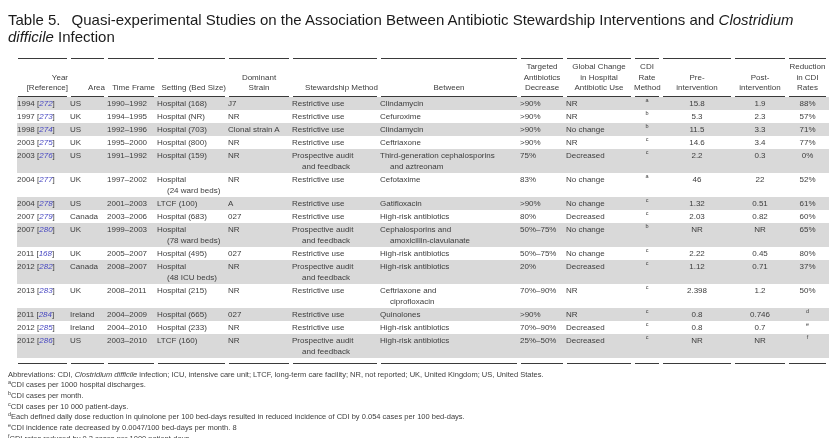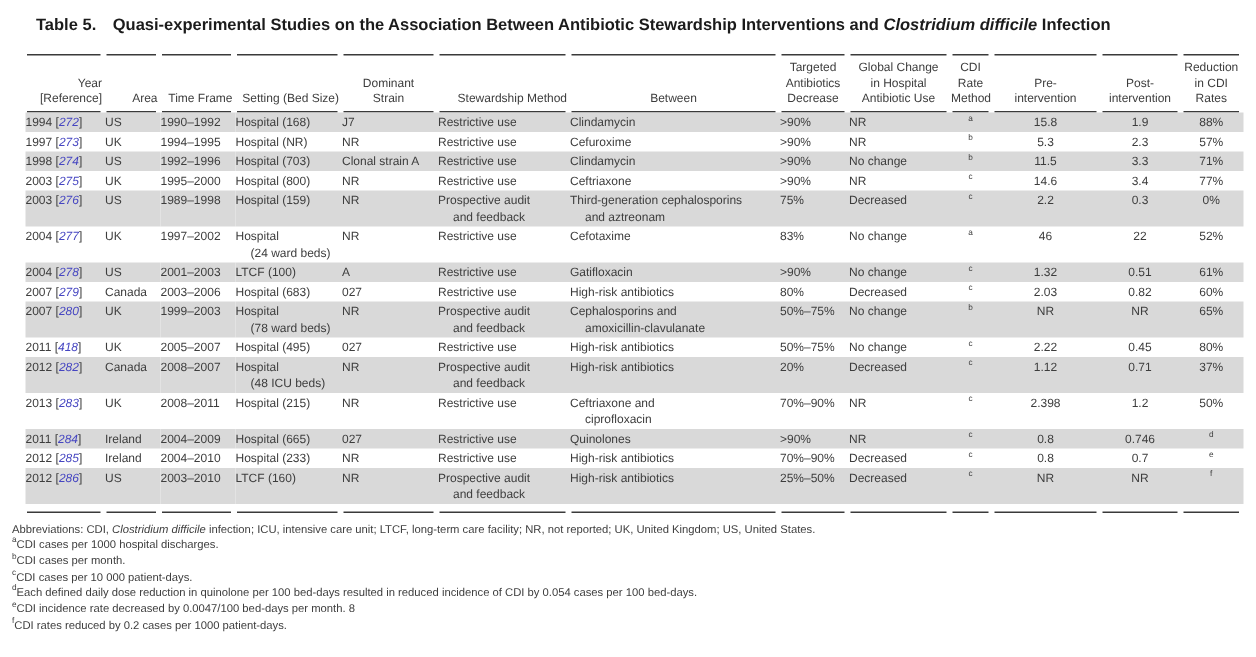--- a/index.html
+++ b/index.html
@@ -9,21 +9,21 @@
     --text:#3d3d3d;
     --title:#1b1b1b;
   }
   *{box-sizing:border-box;}
   html,body{margin:0;padding:0;}
   body{
     width:837px;height:438px;overflow:hidden;background:#fff;
     font-family:"Liberation Sans", sans-serif;color:var(--text);
   }
   .page{padding:8px 8px 0 8px;}
-  .title{font-size:11px;font-weight:700;color:var(--title);margin:3px 0 13px 16px;letter-spacing:0;}
+  .title{font-size:15px;font-weight:400;color:var(--title);margin:3px 0 13px 0;letter-spacing:0;}
   .title .t-label{margin-right:11px;}
   .title i{font-style:italic;}
 
   table{
     border-collapse:separate;border-spacing:0;table-layout:fixed;
     width:812px;margin-left:9px;font-size:8px;
   }
   th{
     vertical-align:bottom;font-weight:normal;text-align:right;
     padding:4px 2px 3px 0;line-height:10.5px;white-space:pre-line;
@@ -163,21 +163,21 @@
           <td class="c-decrease">&gt;90%</td>
           <td class="c-global_change">NR</td>
           <td class="c-rate_method"><sup>c</sup></td>
           <td class="c-pre">14.6</td>
           <td class="c-post">3.4</td>
           <td class="c-reduction">77%</td>
         </tr>
         <tr class="shaded">
           <td class="c-year"><span>2003 [</span><a class="ref" href="#">276</a><span>]</span></td>
           <td class="c-area">US</td>
-          <td class="c-time_frame">1989–1998</td>
+          <td class="c-time_frame">1991–1992</td>
           <td class="c-setting">Hospital (159)</td>
           <td class="c-strain">NR</td>
           <td class="c-method">Prospective audit
 and feedback</td>
           <td class="c-target">Third-generation cephalosporins
 and aztreonam</td>
           <td class="c-decrease">75%</td>
           <td class="c-global_change">Decreased</td>
           <td class="c-rate_method"><sup>c</sup></td>
           <td class="c-pre">2.2</td>
@@ -242,21 +242,21 @@
           <td class="c-target">Cephalosporins and
 amoxicillin-clavulanate</td>
           <td class="c-decrease">50%–75%</td>
           <td class="c-global_change">No change</td>
           <td class="c-rate_method"><sup>b</sup></td>
           <td class="c-pre">NR</td>
           <td class="c-post">NR</td>
           <td class="c-reduction">65%</td>
         </tr>
         <tr>
-          <td class="c-year"><span>2011 [</span><a class="ref" href="#">418</a><span>]</span></td>
+          <td class="c-year"><span>2011 [</span><a class="ref" href="#">168</a><span>]</span></td>
           <td class="c-area">UK</td>
           <td class="c-time_frame">2005–2007</td>
           <td class="c-setting">Hospital (495)</td>
           <td class="c-strain">027</td>
           <td class="c-method">Restrictive use</td>
           <td class="c-target">High-risk antibiotics</td>
           <td class="c-decrease">50%–75%</td>
           <td class="c-global_change">No change</td>
           <td class="c-rate_method"><sup>c</sup></td>
           <td class="c-pre">2.22</td>

